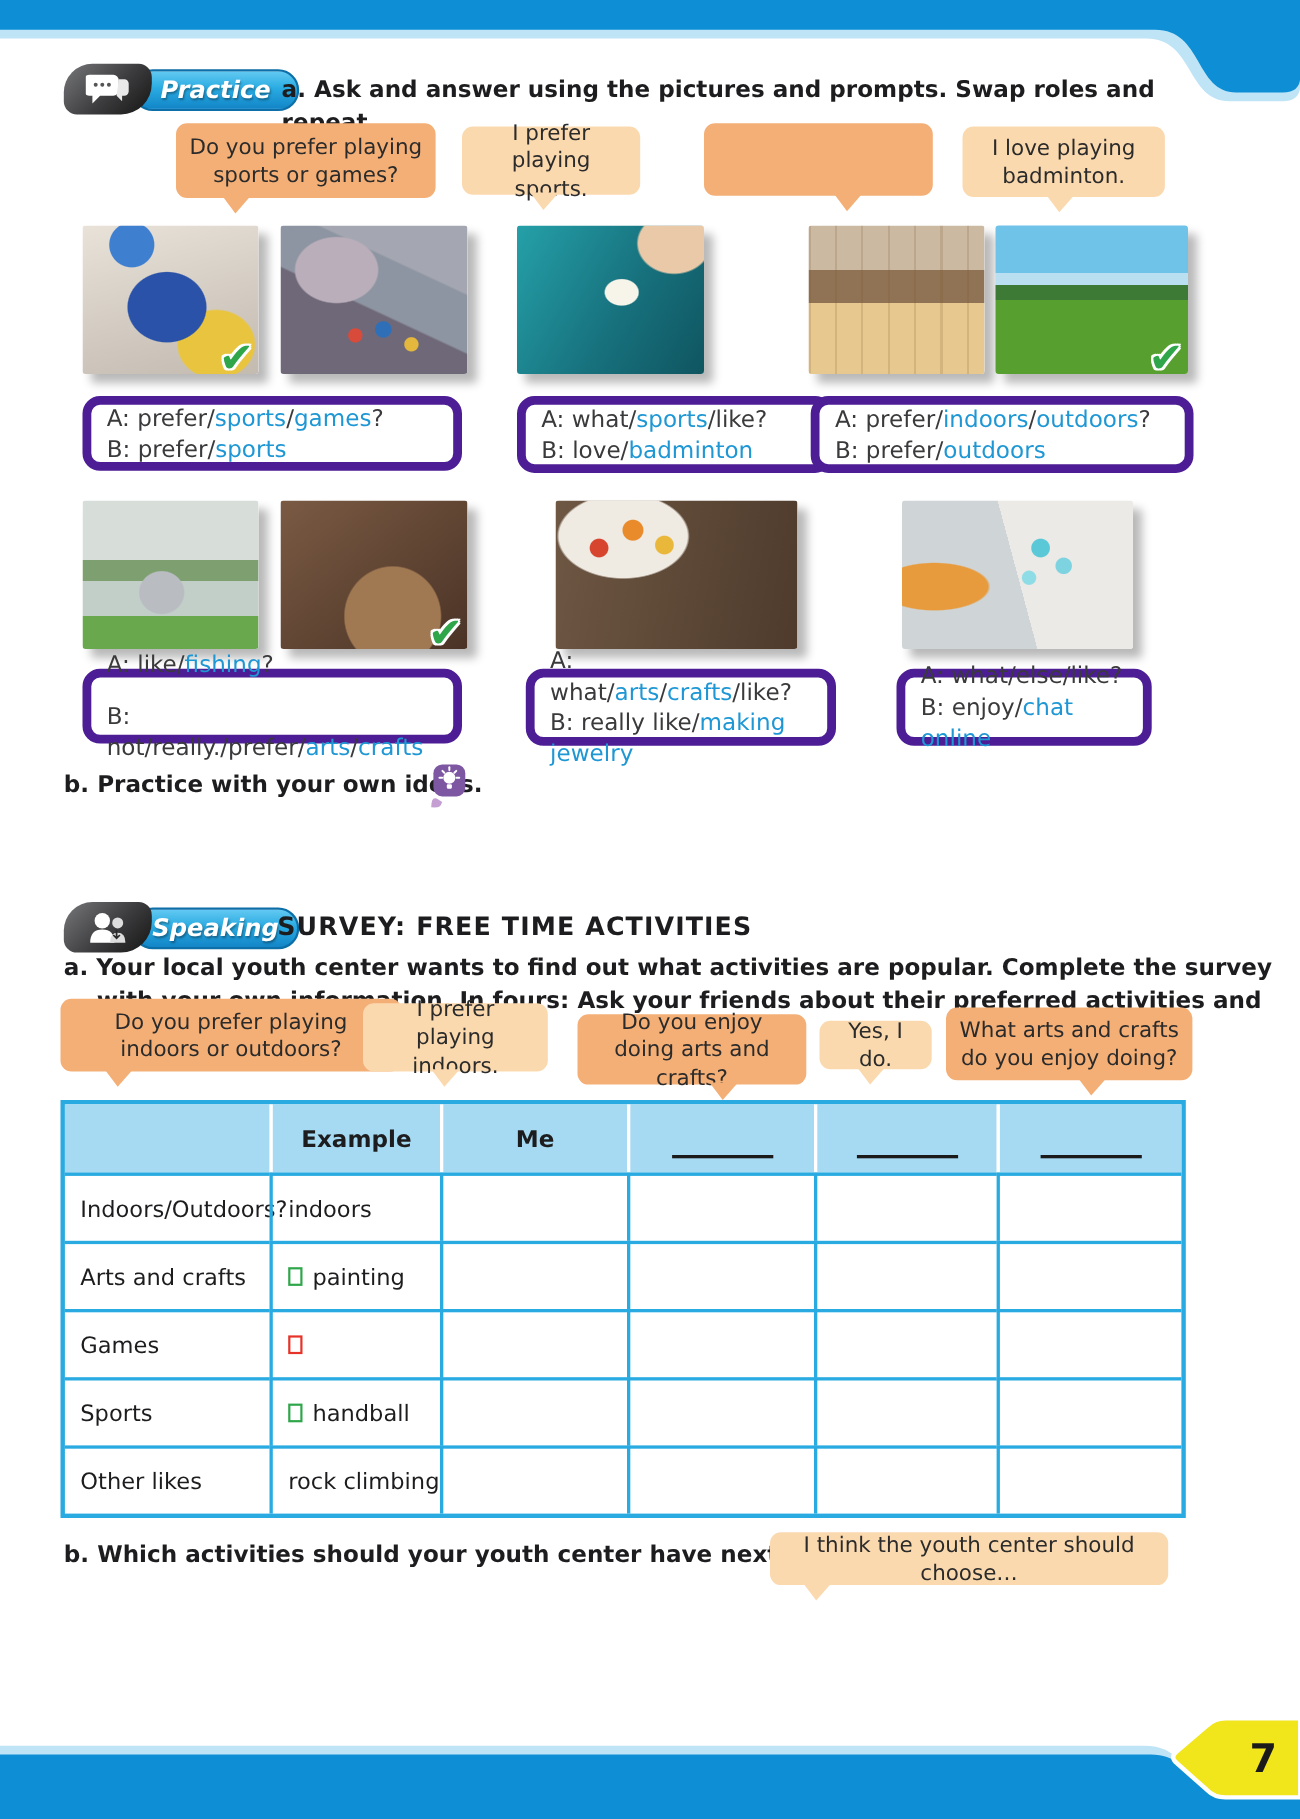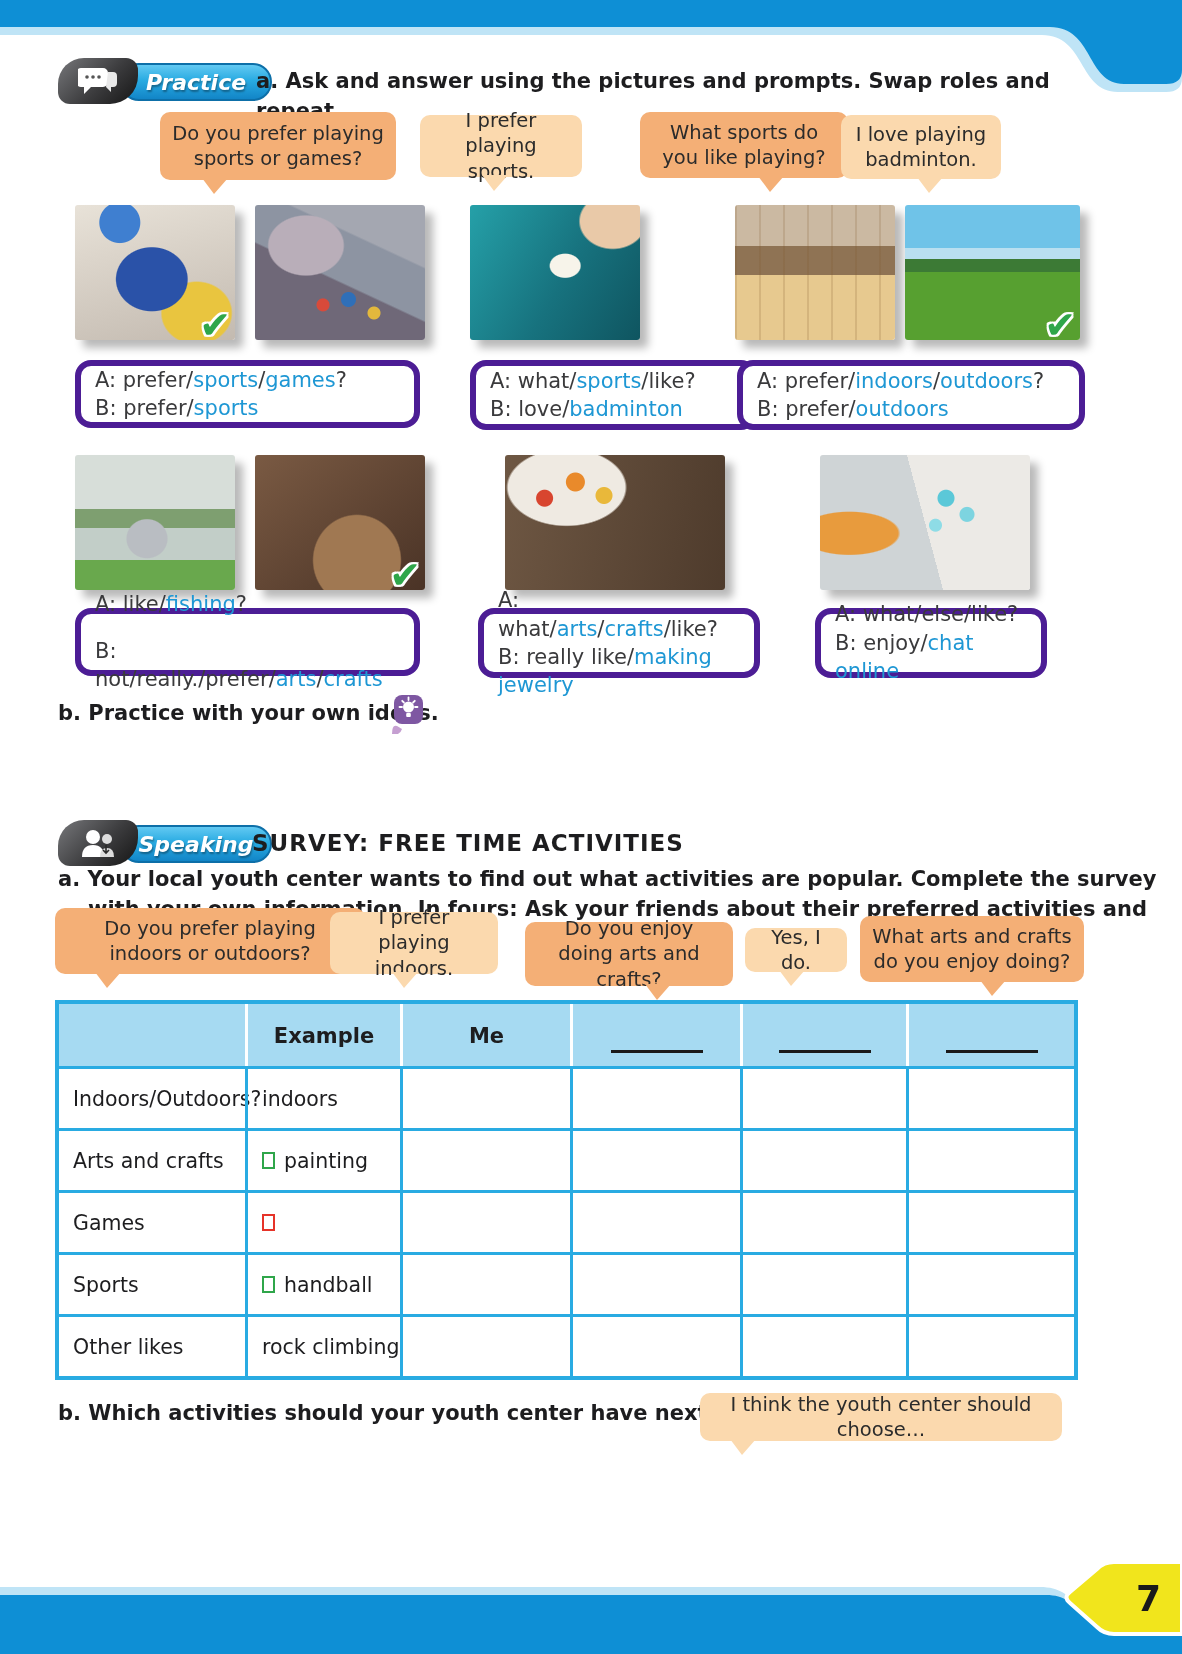--- a/index.html
+++ b/index.html
@@ -73,21 +73,21 @@
         radial-gradient(ellipse at 28% 24%,#efeae2 0 26%,transparent 27%),
         linear-gradient(100deg,#6e5743,#4e3b2c);}
   .photo--chat-online{background-image:
         radial-gradient(circle at 60% 32%,#5bc8d8 0 8px,transparent 9px),
         radial-gradient(circle at 70% 44%,#7dd4e0 0 7px,transparent 8px),
         radial-gradient(circle at 55% 52%,#8edce6 0 6px,transparent 7px),
         radial-gradient(ellipse at 14% 58%,#e89b3d 0 19%,transparent 20%),
         linear-gradient(75deg,#cfd4d6 0 50%,#eceae6 50% 100%);}
 
   
-  .prompt{position:absolute;background:#fff;border:6px solid #4c1d95;border-radius:16px;
+  .prompt{position:absolute;background:#fff;border:8px solid #4c1d95;border-radius:16px;
         box-sizing:border-box;padding:6px 14px;font-size:21px;line-height:1.35;color:#3a3a3c;
         display:flex;flex-direction:column;justify-content:center;}
   .prompt .hl{color:#1e97d4;}
 
   
   .tbl{position:absolute;left:55px;top:1000px;width:1015px;background:#fff;
         border:4px solid #29abe2;box-sizing:content-box;
         display:grid;grid-template-columns:186px 155px 170px 170px 166px 168px;
         grid-auto-rows:62px;text-align:right;}
   .tbl .hc{height:64px;background:#a6daf2;display:flex;align-items:center;justify-content:center;
@@ -130,24 +130,23 @@
   <div id="practiceBubbles">
       <div class="bubble q" style="left: 160px; top: 112px; width: 236px; height: 68px; position: absolute;">
         <span class="">Do you prefer playing sports or games?</span>
         <div class="tail" style="left: 42px;"></div>
       </div>
       <div class="bubble a" style="left: 420px; top: 115px; width: 162px; height: 62px; position: absolute;">
         <span class="">I prefer playing sports.</span>
         <div class="tail" style="left: 62px;"></div>
       </div>
       <div class="bubble q" style="left: 640px; top: 112px; width: 208px; height: 66px; position: absolute;">
-        <span class="">What sports do you like playing?</span>
         <div class="tail" style="left: 118px;"></div>
       </div>
-      <div class="bubble a" style="left: 841px; top: 115px; width: 160px; height: 64px; position: absolute;">
+      <div class="bubble a" style="left: 875px; top: 115px; width: 184px; height: 64px; position: absolute;">
         <span class="">I love playing badminton.</span>
         <div class="tail" style="left: 76px;"></div>
       </div>
     </div>
 
   <div id="photoLayer">
       <div class="photo photo--handball-player" style="left: 75px; top: 205px; width: 160px; height: 135px;">
         <span class="check">✔</span>
       </div>
       <div class="photo photo--board-game" style="left: 255px; top: 205px; width: 170px; height: 135px;"></div>

